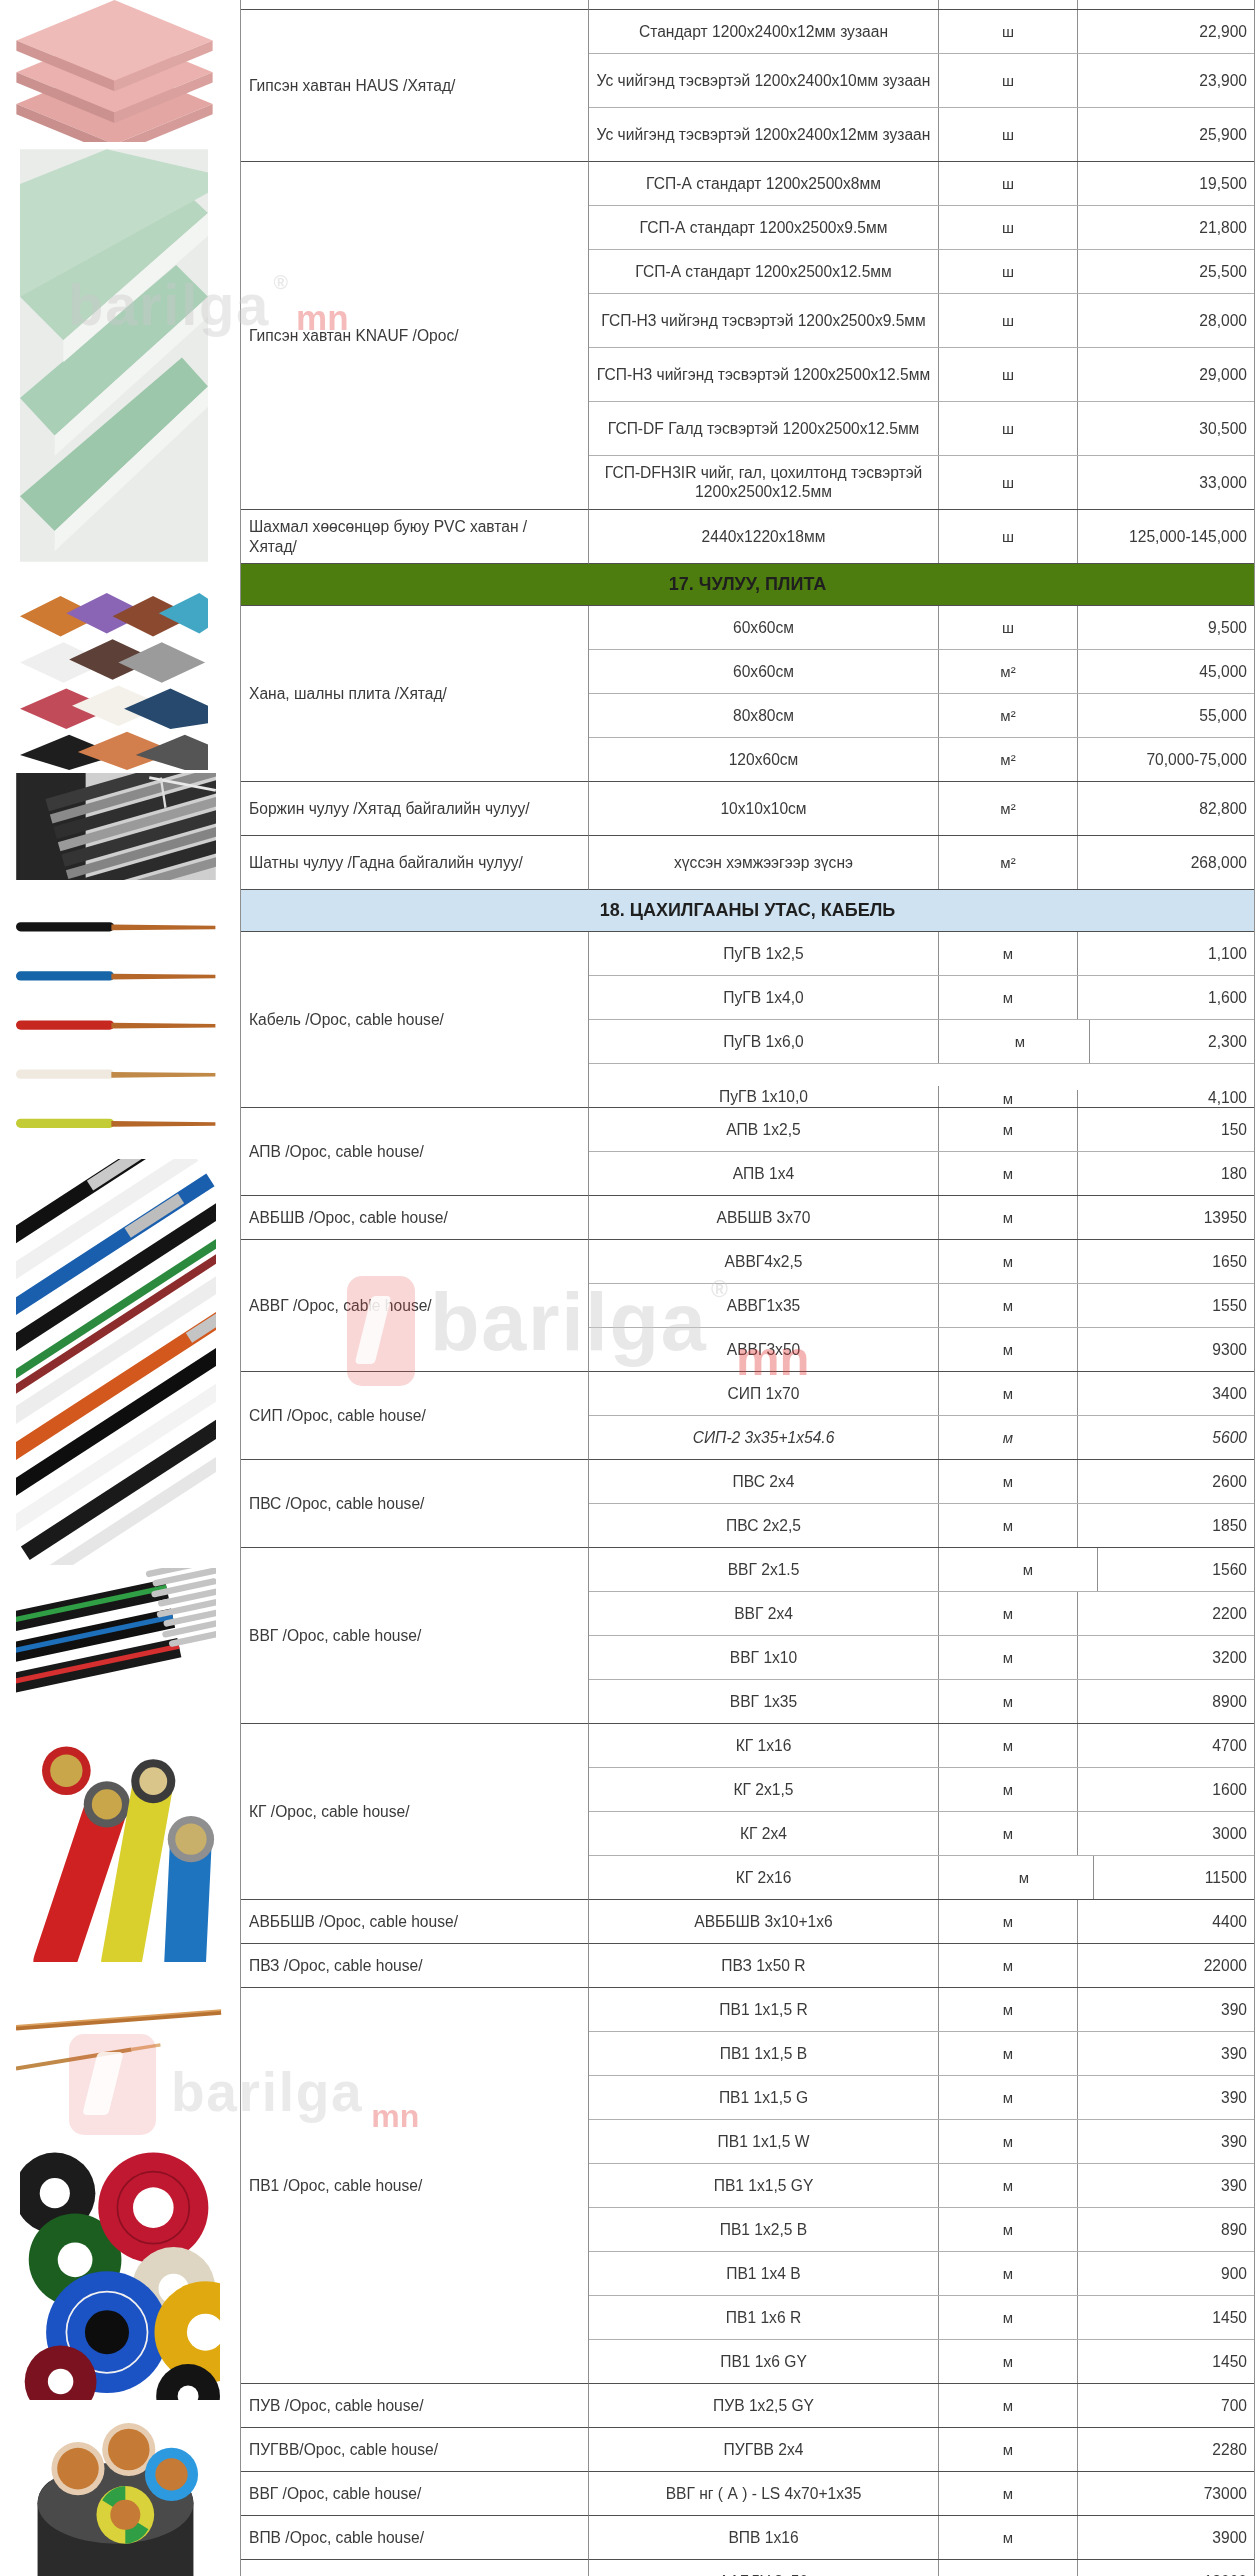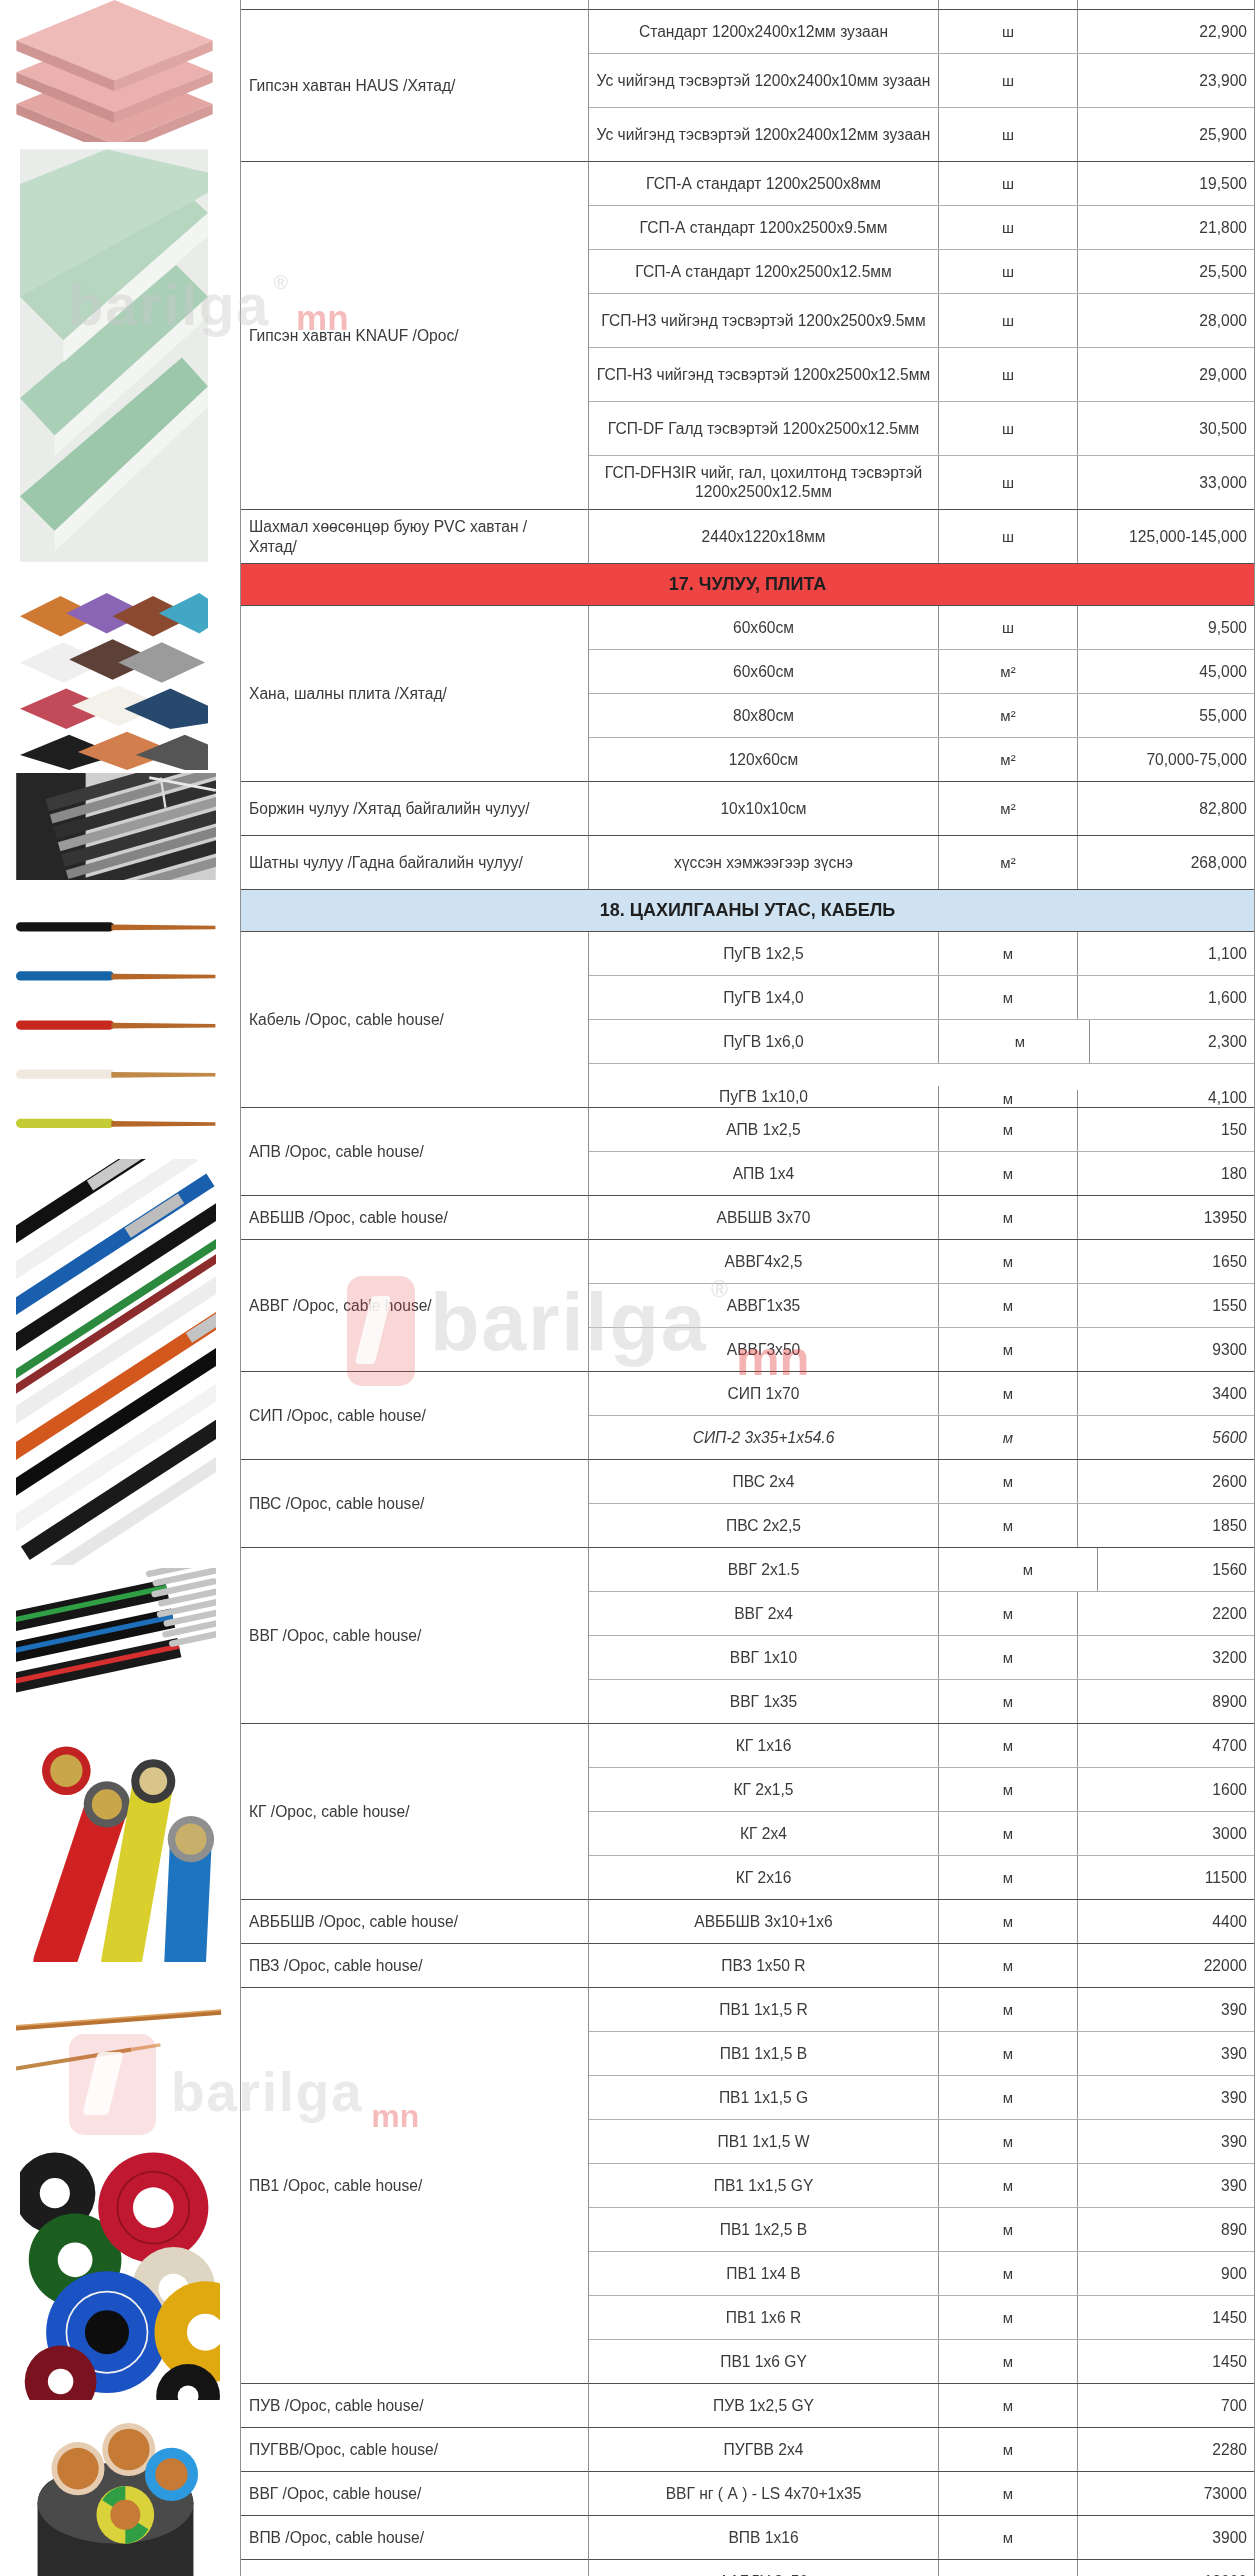--- a/index.html
+++ b/index.html
@@ -410,21 +410,21 @@
             </div>
             <div class="c-unit">
               <span>ш</span>
             </div>
             <div class="c-price">
               <span>125,000-145,000</span>
             </div>
           </div>
         </div>
       </div>
-      <div class="section" style="background: #ef4444;">
+      <div class="section" style="background: #4d7c0f;">
         <span>17. ЧУЛУУ, ПЛИТА</span>
       </div>
       <div class="g">
         <div class="gname">
           <span>Хана, шалны плита /Хятад/</span>
         </div>
         <div class="grows">
           <div class="r" style="height: 44px;">
             <div class="c-spec">
               <span>60х60см</span>
@@ -788,21 +788,21 @@
             <div class="c-spec">
               <span>КГ 2х4</span>
             </div>
             <div class="c-unit">
               <span>м</span>
             </div>
             <div class="c-price">
               <span>3000</span>
             </div>
           </div>
-          <div class="r last" style="height: 44px;">
+          <div class="r last" style="height: 44px; gap: 16px;">
             <div class="c-spec">
               <span>КГ 2х16</span>
             </div>
             <div class="c-unit">
               <span>м</span>
             </div>
             <div class="c-price">
               <span>11500</span>
             </div>
           </div>

